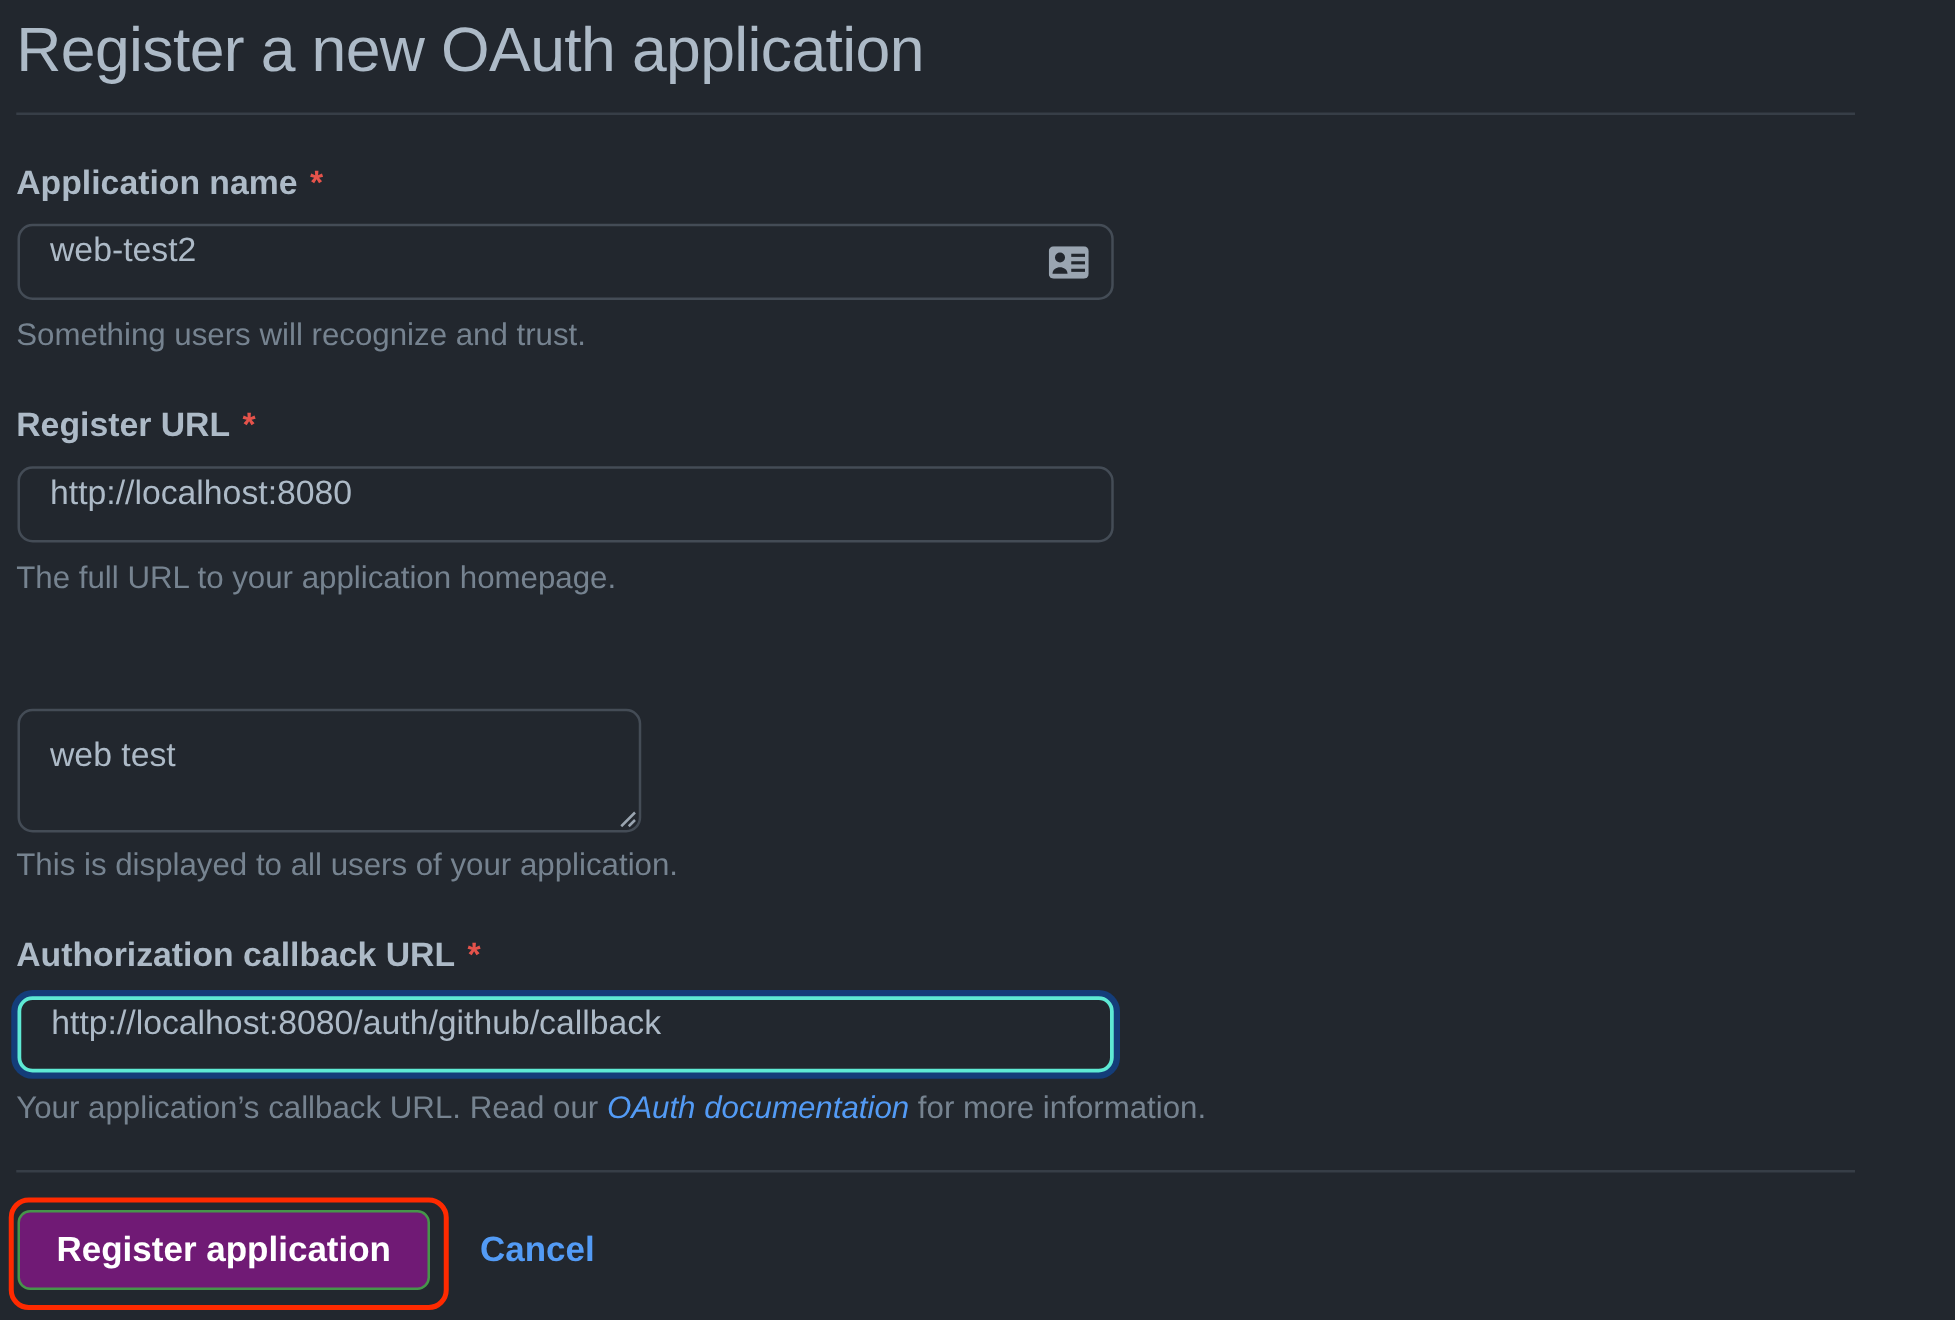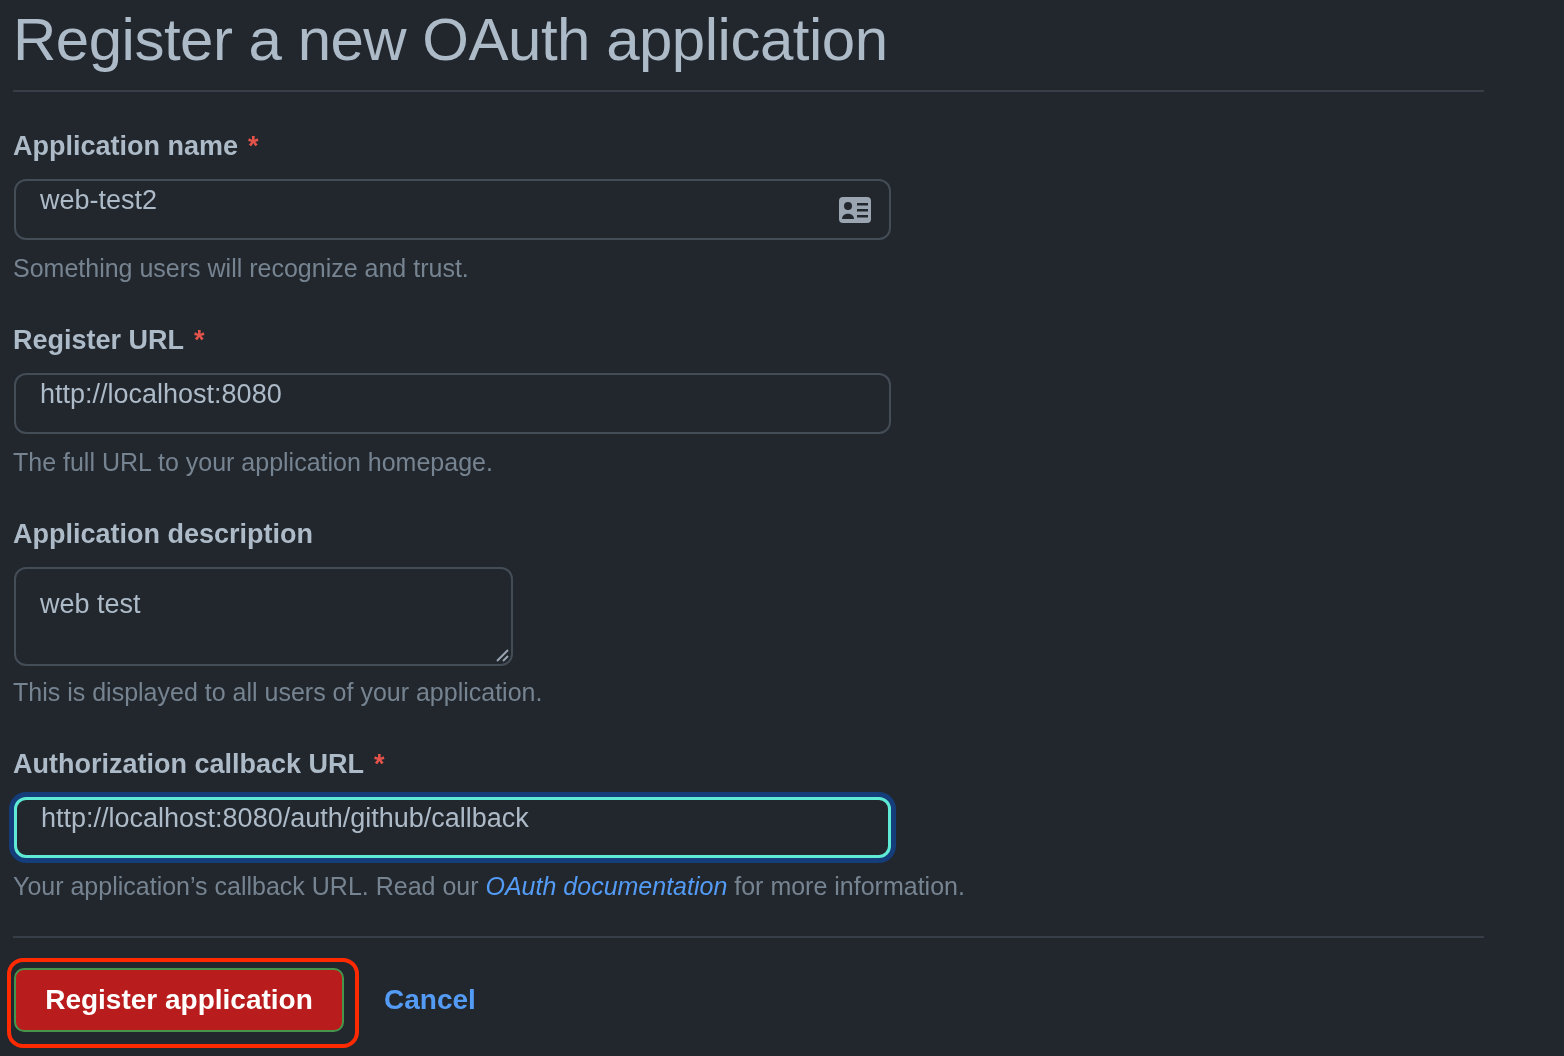--- a/index.html
+++ b/index.html
@@ -14,21 +14,21 @@
     .page {
       position: relative;
       width: 1564px;
       height: 1056px;
       background: #22272e;
     }
     .title {
       position: absolute;
       left: 13px;
       top: 10px;
-      font-size: 60px;
+      font-size: 50px;
       font-weight: 400;
       color: #adbac7;
       letter-spacing: -0.5px;
       line-height: 60px;
       margin: 0;
     }
     .divider {
       position: absolute;
       left: 13px;
       width: 1471px;
@@ -118,21 +118,21 @@
       border: 4px solid #ff2a00;
       border-radius: 16px;
     }
     .btn-primary {
       position: absolute;
       left: 14px;
       top: 968px;
       width: 330px;
       height: 64px;
       box-sizing: border-box;
-      background: #b91c1c;
+      background: #701a75;
       border: 2px solid #46954a;
       border-radius: 10px;
       color: #ffffff;
       font-size: 28px;
       font-weight: 700;
       display: flex;
       align-items: center;
       justify-content: center;
       cursor: pointer;
     }
@@ -172,23 +172,20 @@
   <div class="hint" style="top:252px;">Something users will recognize and trust.</div>
 
   <div class="label" style="top:323px;">
     <span>Register URL</span><span class="required">*</span>
   </div>
   <div class="input" style="top:373px;">
     <span>http://localhost:8080</span>
   </div>
   <div class="hint" style="top:446px;">The full URL to your application homepage.</div>
 
-  <div class="label" style="top:517px;">
-    <span>Application description</span>
-  </div>
   <div class="textarea" style="top:567px;">
     <span>web test</span>
     <svg class="resize-handle" viewBox="0 0 14 14">
       <line x1="2" y1="13" x2="13" y2="2" stroke="#9aa5b1" stroke-width="2"></line>
       <line x1="8" y1="13" x2="13" y2="8" stroke="#9aa5b1" stroke-width="2"></line>
     </svg>
   </div>
   <div class="hint" style="top:676px;">This is displayed to all users of your application.</div>
 
   <div class="label" style="top:747px;">

